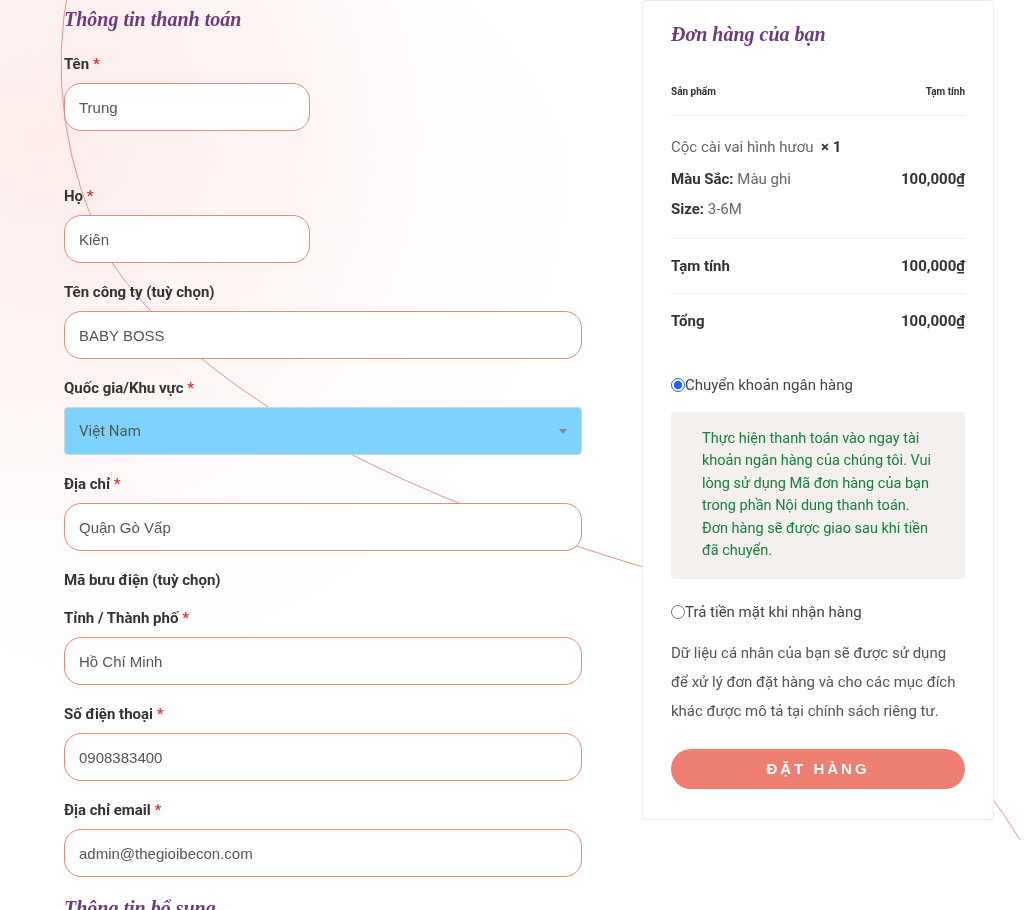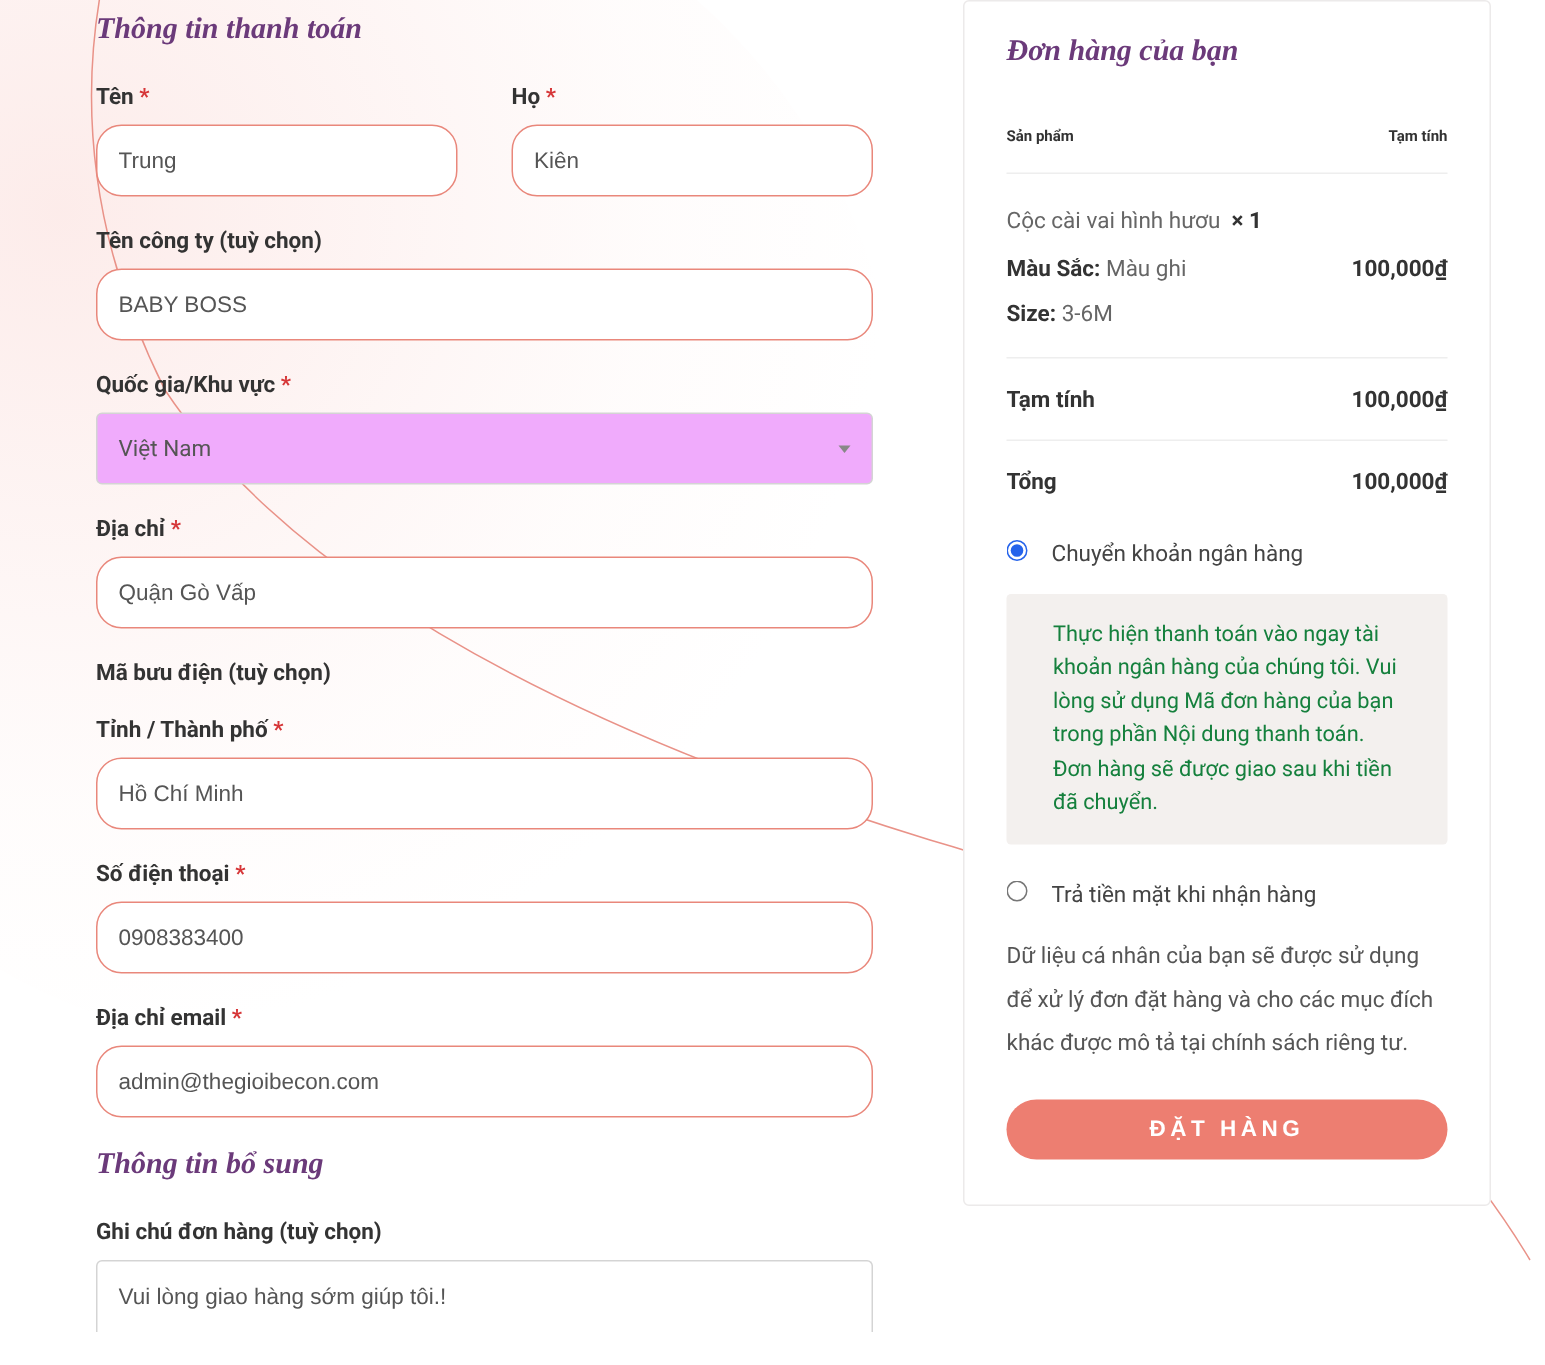--- a/index.html
+++ b/index.html
@@ -60,20 +60,21 @@
     font-family: Georgia, "Times New Roman", serif;
     font-style: italic;
     color: #6b3a7a;
     font-weight: 700;
     font-size: 20px;
     margin-bottom: 26px;
   }
   .row {
     display: flex;
     gap: 36px;
+    flex-direction: column;
   }
   .field {
     margin-bottom: 20px;
     flex: 1;
   }
   .field.half { width: 246px; flex: initial; }
   .field label {
     display: block;
     font-size: 15px;
     font-weight: 700;
@@ -91,21 +92,21 @@
     color: #555;
     background: #fff;
     outline: none;
   }
   .input.active { border-color: #e9877b; border-radius: 17px; }
   .select {
     display: flex;
     align-items: center;
     justify-content: space-between;
     cursor: pointer;
-    background: #f0abfc;
+    background: #7dd3fc;
   }
   .chevron {
     width: 0; height: 0;
     border-left: 4px solid transparent;
     border-right: 4px solid transparent;
     border-top: 5px solid #888;
   }
   
   .order-row {
     display: flex;
@@ -132,25 +133,26 @@
     justify-content: space-between;
     padding: 18px 0;
     border-bottom: 1px solid #eee;
     font-size: 15px;
   }
   .order-subtotal .lbl, .order-total .lbl { font-weight: 700; color: #333;}
   .order-subtotal .val, .order-total .val { font-weight: 700; color: #333;}
   .order-total { border-bottom: none; padding-bottom: 30px; }
   .payment-option {
     display: flex;
-    align-items: flex-start;
-    gap: 16px;
+    align-items: center;
+    gap: 0;
     margin-bottom: 18px;
     font-size: 15px;
     color: #444;
+    margin-top: 16px;
   }
   .payment-option input[type="radio"] {
     width: 14px; height: 14px;
     accent-color: #2563eb;
     cursor: pointer;
   }
   .payment-desc {
     background: #f3f0ee;
     border-radius: 3px;
     padding: 16px 31px;

